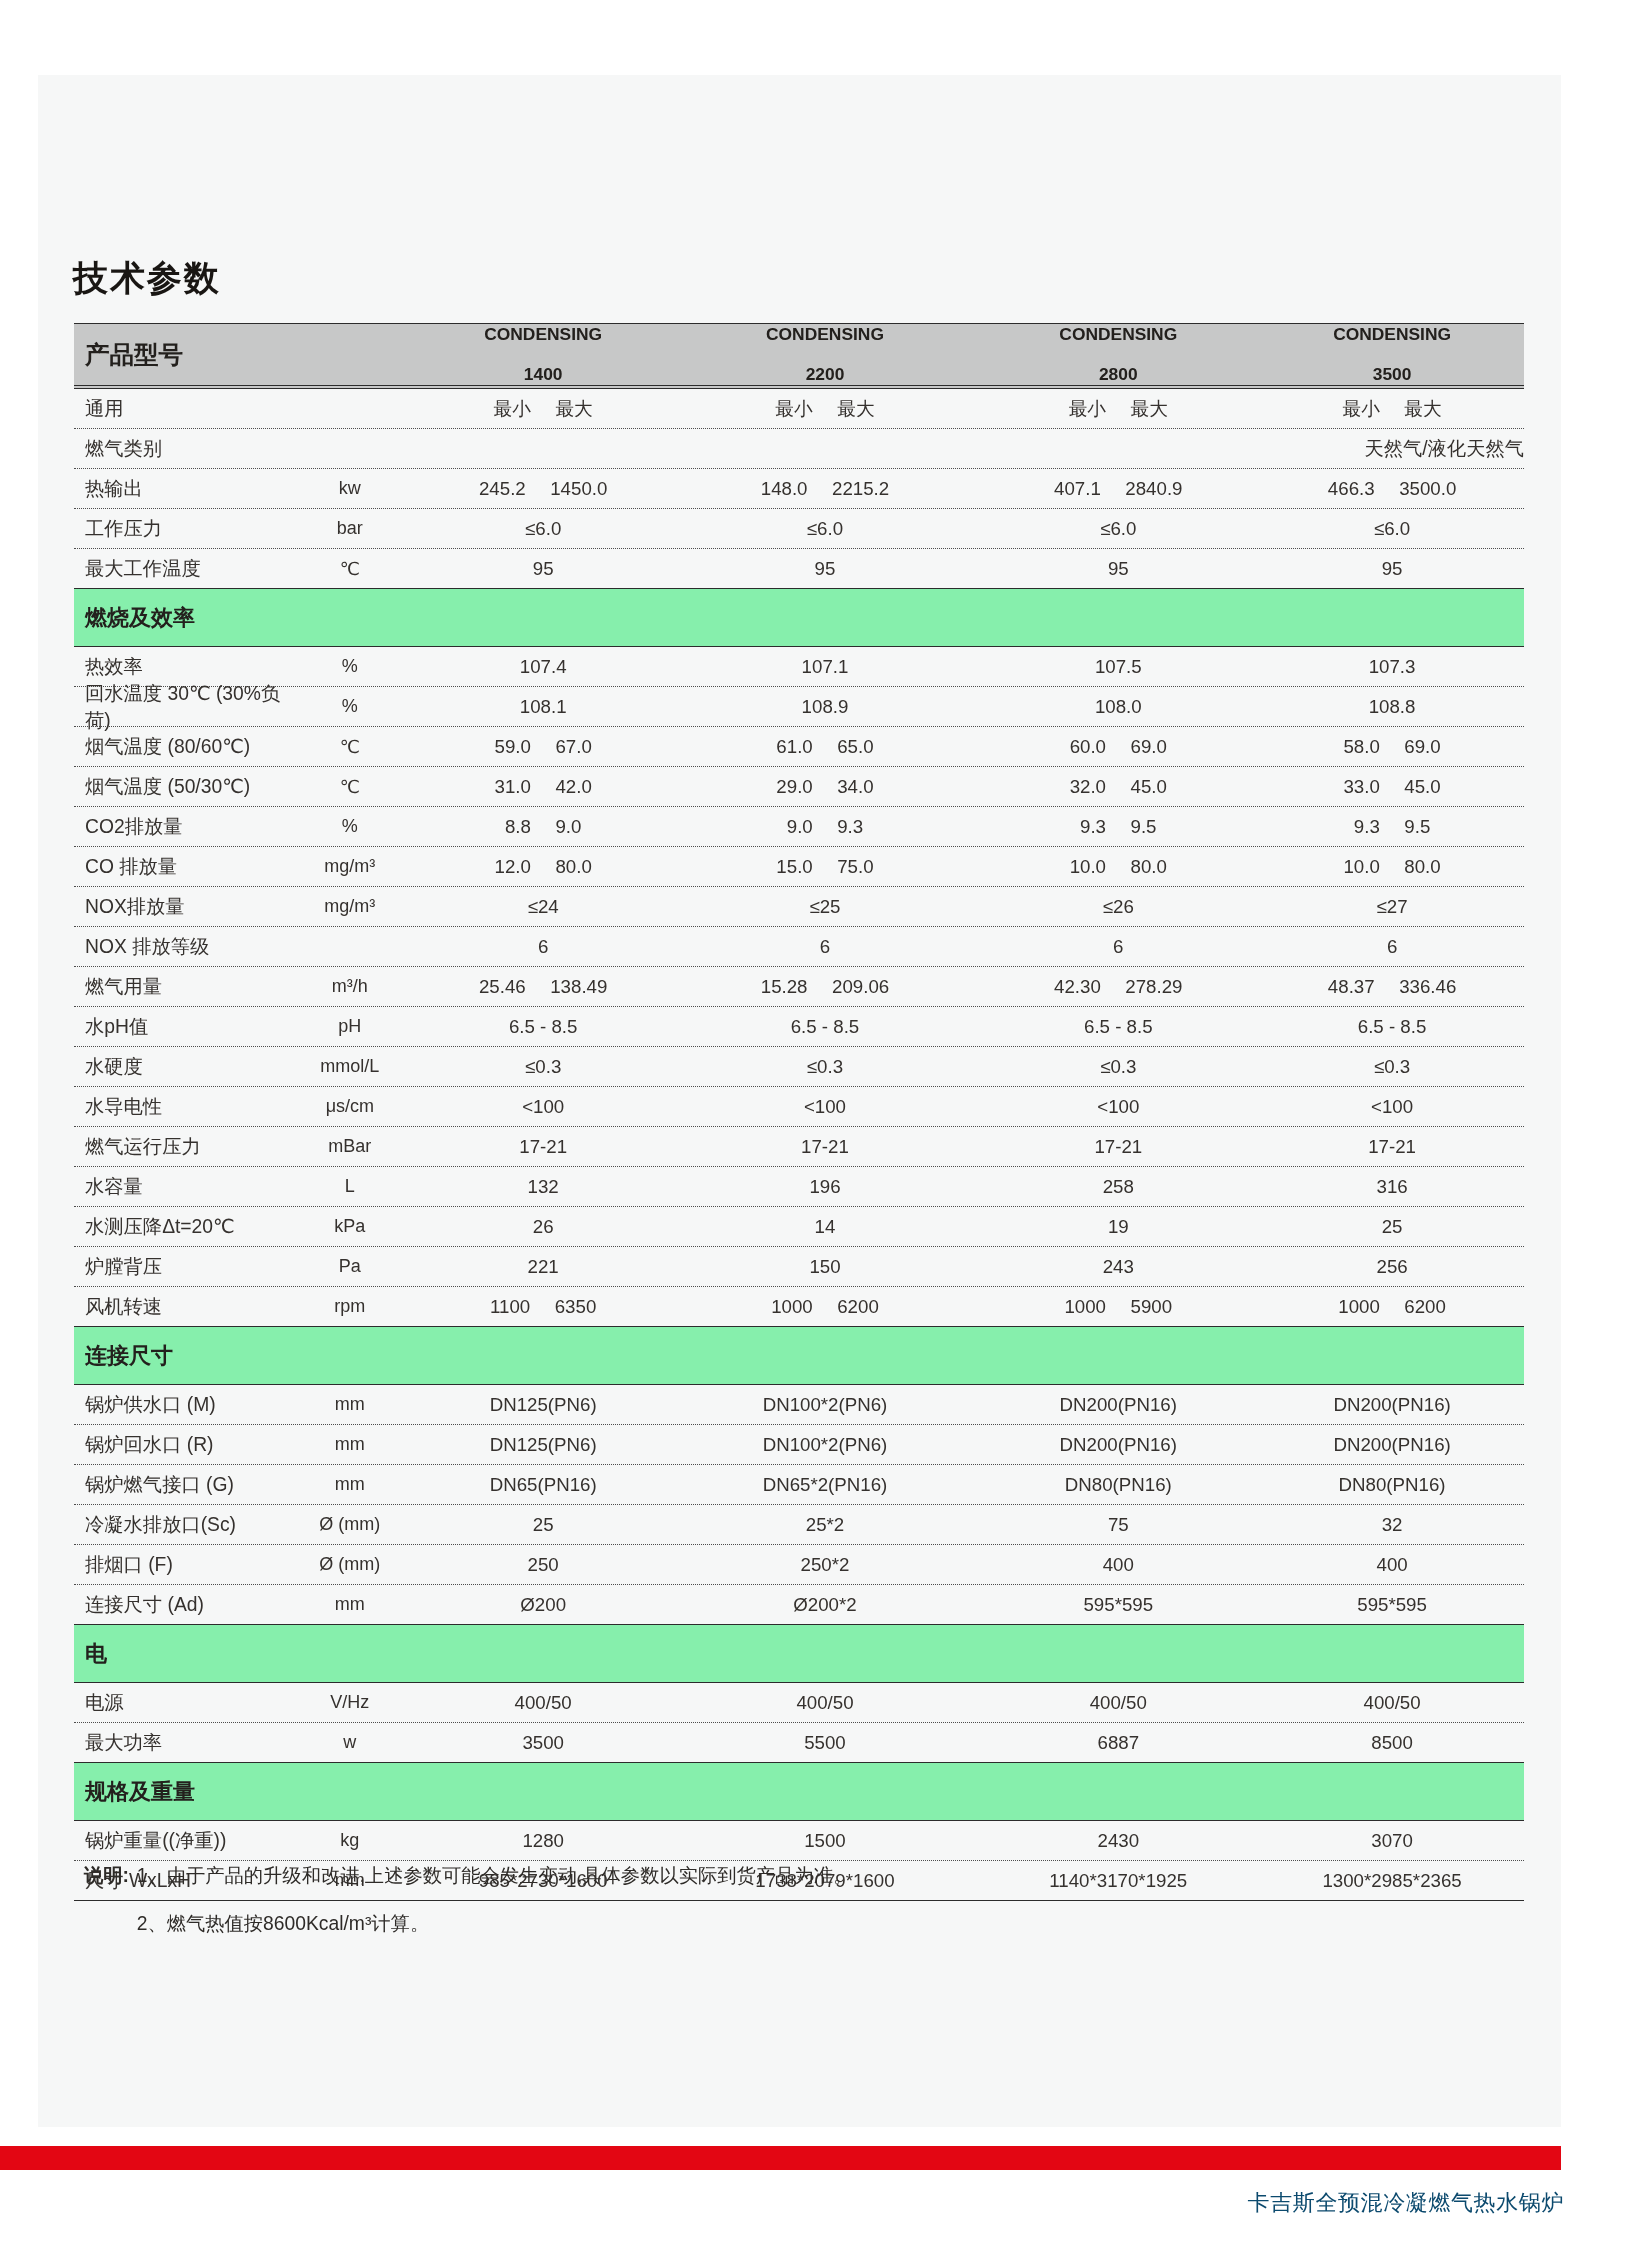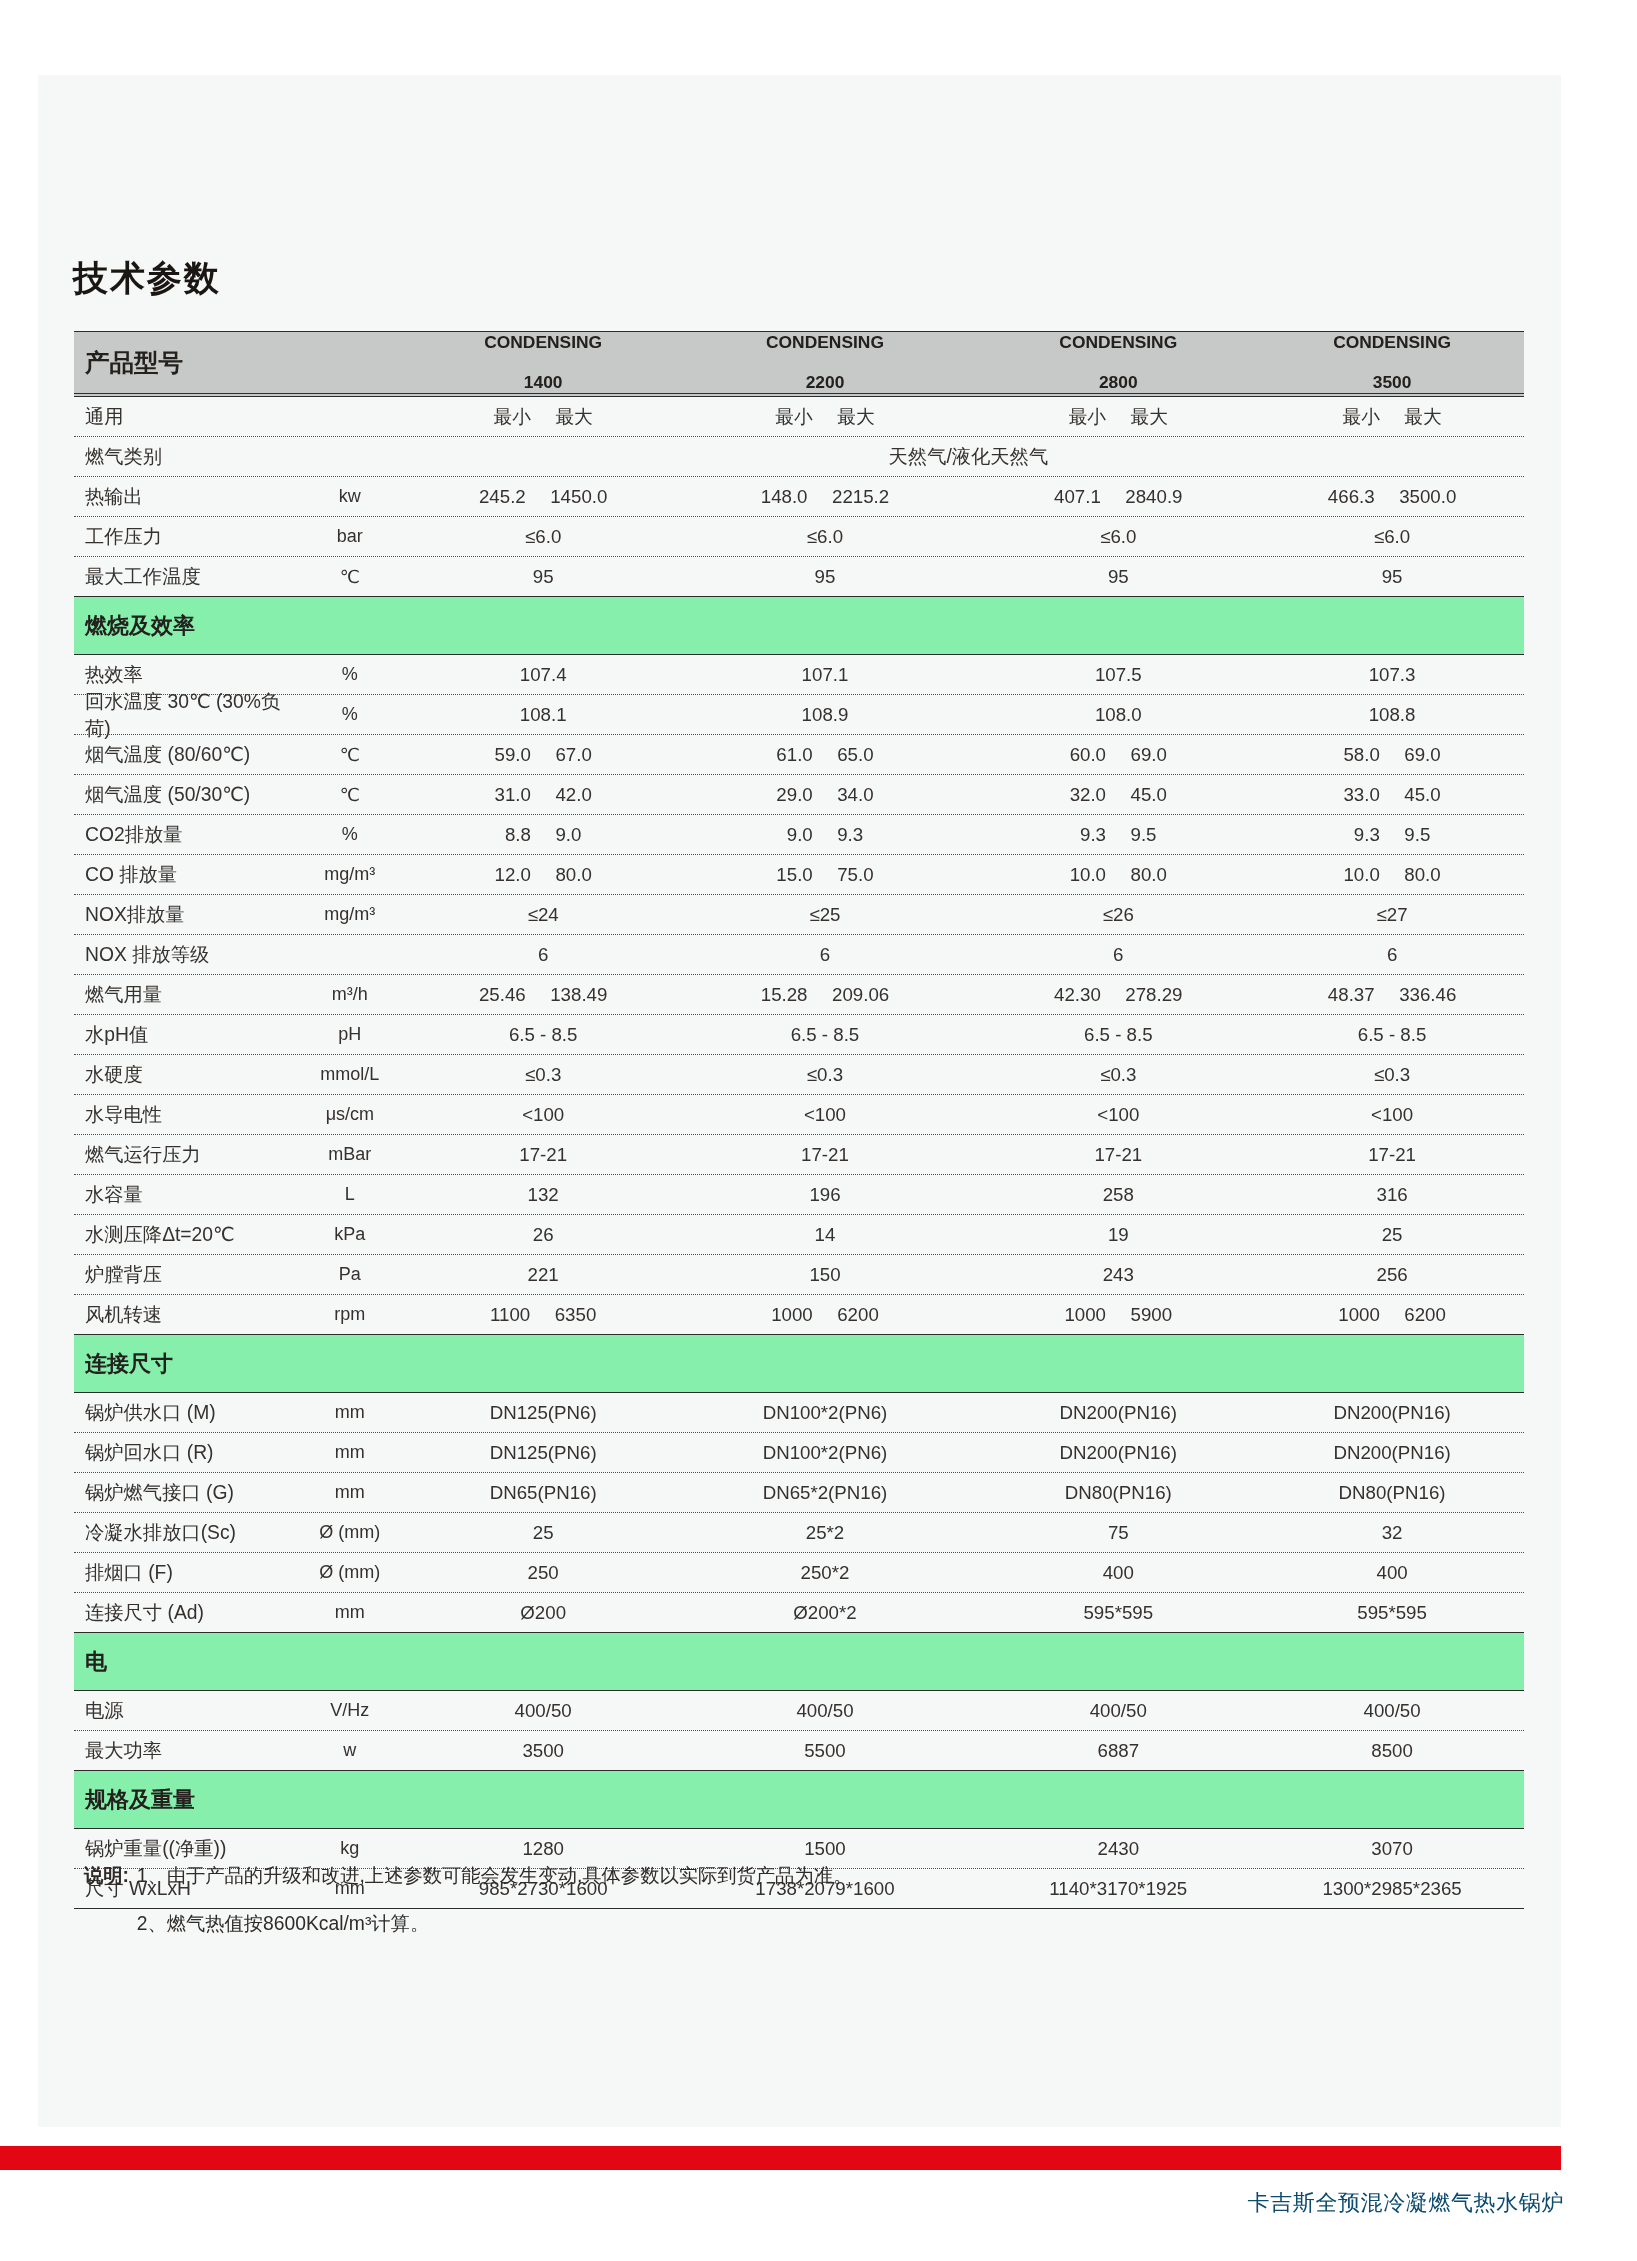--- a/index.html
+++ b/index.html
@@ -11,41 +11,41 @@
   .page{
     position:absolute;left:38px;top:75px;width:1523px;height:2052px;
     background:#f6f7f7;
   }
   .doc-title{
     position:absolute;left:35px;top:180px;
     font-size:35px;font-weight:bold;color:#191613;letter-spacing:1.9px;
   }
   
   .spec-table{
-    position:absolute;left:36px;top:256px;width:1450px;
+    position:absolute;left:36px;top:248px;width:1450px;
   }
   .t-row{display:flex;align-items:center;height:39px;}
   .t-row.dotted-top{border-top:1.3px dotted #4d4d4d;}
   .t-header{
     height:61px;background:#c7c8c8;
     border-top:1.9px solid #2c2c2c;border-bottom:4.5px double #2c2c2c;
   }
   .t-section{
     height:57px;background:#86efac;
     border-top:1.9px solid #2c2c2c;border-bottom:1.9px solid #2c2c2c;
   }
   .t-end{border-bottom:1.3px solid #2c2c2c;}
   .c-label{width:213px;padding-left:11px;box-sizing:border-box;font-size:19.3px;text-align:left;}
   .c-unit{width:126px;text-align:center;font-size:18px;}
   .c-data{text-align:center;font-size:18.7px;}
   .c1{width:261px;}
   .c2{width:303px;}
   .c3{width:284px;}
   .c4{width:264px;}
-  .c-merged{width:1112px;text-align:center;font-size:19.3px;}
+  .c-merged{width:1112px;text-align:right;font-size:19.3px;}
   .h-label{font-size:24.5px;font-weight:bold;color:#23201d;}
   .h-model{display:flex;flex-direction:column;justify-content:center;gap:20px;}
   .model-line1,.model-line2{font-size:17.4px;font-weight:bold;color:#23201d;line-height:1.1;}
   .section-label{font-size:22px;font-weight:bold;color:#23201d;padding-left:11px;}
   .pair{display:flex;justify-content:center;gap:24.5px;}
   
   .notes{
     position:absolute;left:46px;top:1787px;display:flex;align-items:flex-start;
     font-size:19.3px;color:#2e2b28;
   }

